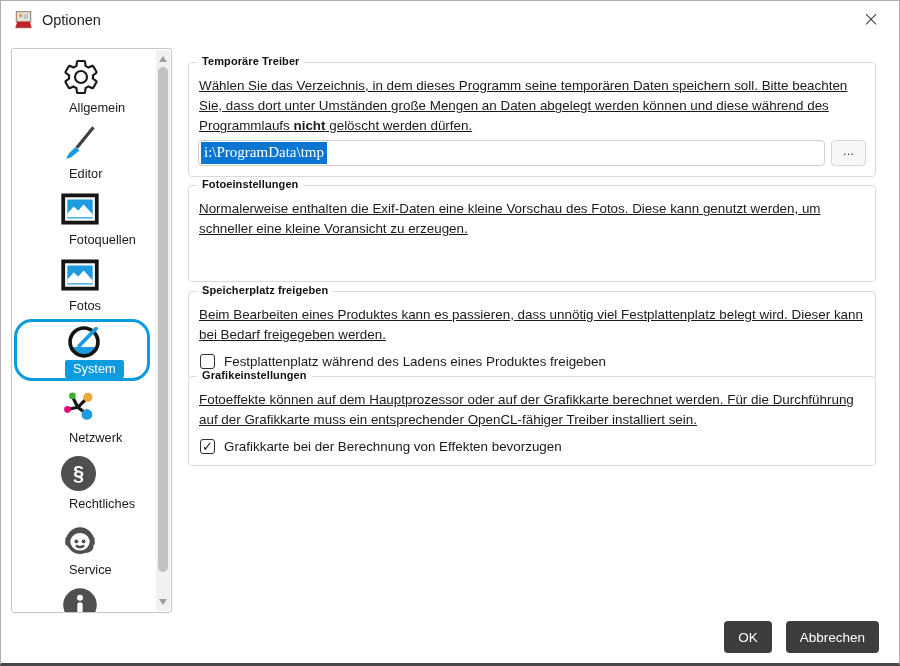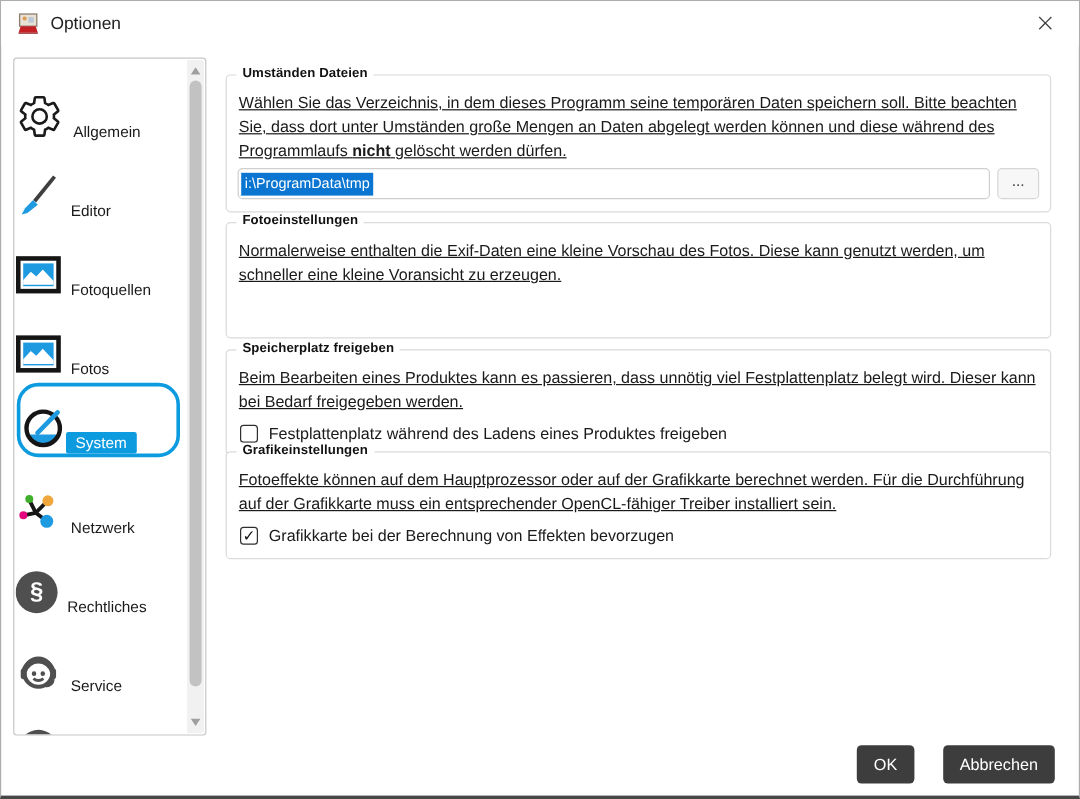--- a/index.html
+++ b/index.html
@@ -36,22 +36,22 @@
   
   .sidebar {
     position: absolute; left: 10px; top: 47px; width: 161px; height: 565px;
     border: 1px solid #c6c6c6; border-radius: 3px; background: #fff; overflow: hidden;
   }
   .nav-list {
     position: absolute; left: 1px; top: 0; right: 15px; bottom: 0;
     overflow: hidden; padding-top: 4px;
   }
   .nav-item {
-    height: 66px; display: flex; flex-direction: row; align-items: flex-end;
-    padding-top: 2px; cursor: pointer;
+    height: 66px; display: flex; flex-direction: column; align-items: flex-start;
+    padding-top: 2px; cursor: pointer; padding-left: 48px;
   }
   .nav-icon { height: 44px; display: flex; align-items: center; justify-content: center; }
   .nav-label { font-size: 12.8px; color: #1a1a1a; line-height: 1.1; padding: 2px 8px; border-radius: 2px; }
   .nav-item.selected {
     border: 3px solid #0d9be0; border-radius: 18px;
     margin: 2px 6px 2px 1px; height: 62px; padding-top: 0;
   }
   .nav-item.selected .nav-label { background: #0d9be0; color: #fff; }
   .circle-glyph {
     width: 35px; height: 35px; border-radius: 50%; background: #4f4f4f;
@@ -100,32 +100,32 @@
   
   .path-row {
     position: absolute; left: 9px; right: 9px; bottom: 10px; height: 26px;
     display: flex; gap: 6px;
   }
   .path-input {
     flex: 1; border: 1px solid #cfcfcf; border-radius: 4px; background: #fff;
     display: flex; align-items: center; padding-left: 1px; overflow: hidden;
   }
   .path-selected {
-    background: #0b76d1; color: #fff; font-size: 12px; padding: 2px 3px 3px 3px;
-    border-left: 1px solid #fff; white-space: pre;
+    background: #0b76d1; color: #fff; font-size: 15px; padding: 2px 3px 3px 3px;
+    border-left: 1px solid #fff; white-space: pre; font-family: Liberation Serif, serif;
   }
   .browse-btn {
     width: 35px; border: 1px solid #d6d6d6; border-radius: 4px; background: #f7f7f7;
     color: #444; font-size: 13px; line-height: 1; cursor: pointer;
     display: flex; align-items: center; justify-content: center; padding-bottom: 6px;
   }
 
   
   .footer-btns {
-    position: absolute; right: 20px; top: 620px; display: flex; gap: 24px;
+    position: absolute; right: 20px; top: 620px; display: flex; gap: 14px;
   }
   .btn {
     height: 32px; background: #3d3d3d; color: #fff; border: none; border-radius: 4px;
     font-size: 13.5px; padding: 0 14px; cursor: pointer;
     font-family: "Liberation Sans", sans-serif;
   }
 </style>
 </head>
 <body>
 
@@ -255,21 +255,21 @@
     </div>
 
     <div class="sb-scroll">
       <div class="sb-arrow-up"></div>
       <div class="sb-thumb"></div>
       <div class="sb-arrow-down"></div>
     </div>
   </div>
 
   <div class="groupbox" style="top:61px; height:115px;">
-    <span class="groupbox-title">Umständen Dateien</span>
+    <span class="groupbox-title">Temporäre Treiber</span>
     <div class="body-text"><span>Wählen Sie das Verzeichnis, in dem dieses Programm seine temporären Daten speichern soll. Bitte beachten Sie, dass dort unter Umständen große Mengen an Daten abgelegt werden können und diese während des Programmlaufs </span><b>nicht</b><span> gelöscht werden dürfen.</span></div>
     <div class="path-row">
       <div class="path-input">
         <span class="path-selected">i:\ProgramData\tmp</span>
       </div>
       <div class="browse-btn">...</div>
     </div>
   </div>
 
   <div class="groupbox" style="top:184px; height:97px;">

